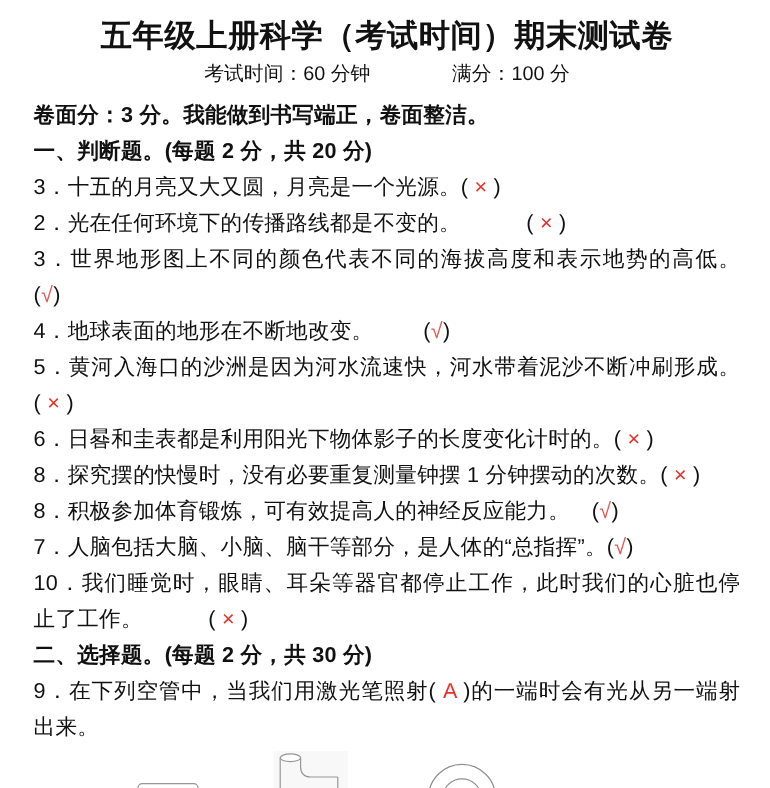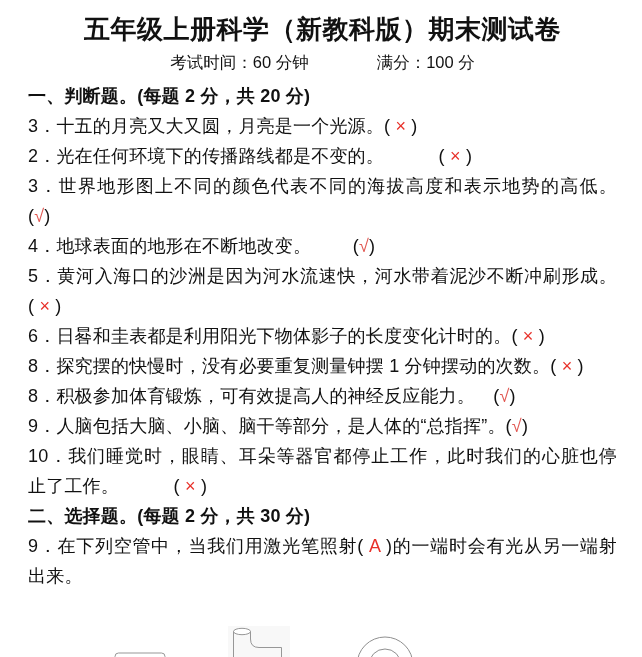--- a/index.html
+++ b/index.html
@@ -53,38 +53,39 @@
   .figures-svg {
     position: absolute; left: 0; top: 0;
     width: 642px; height: 657px;
     pointer-events: none;
   }
 </style>
 </head>
 <body>
 
 <div class="doc">
-  <div class="title">五年级上册科学（新教科版）期末测试卷</div>
+  <div class="title">五年级上册科学（考试时间）期末测试卷</div>
   <div class="meta">
     <span>考试时间：60 分钟</span>
     <span>满分：100 分</span>
   </div>
   <div class="lines">
+      <div class="line bold"><span>卷面分：3 分。我能做到书写端正，卷面整洁。</span></div>
       <div class="line bold"><span>一、判断题。(每题 2 分，共 20 分)</span></div>
       <div class="line"><span>3．十五的月亮又大又圆，月亮是一个光源。( </span><span class="mark cross">×</span><span> )</span></div>
       <div class="line"><span>2．光在任何环境下的传播路线都是不变的。　　　( </span><span class="mark cross">×</span><span> )</span></div>
       <div class="line fill"><span>3．世界地形图上不同的颜色代表不同的海拔高度和表示地势的高低。</span></div>
       <div class="line"><span>(</span><span class="mark check">√</span><span>)</span></div>
       <div class="line"><span>4．地球表面的地形在不断地改变。　　 (</span><span class="mark check">√</span><span>)</span></div>
       <div class="line fill"><span>5．黄河入海口的沙洲是因为河水流速快，河水带着泥沙不断冲刷形成。</span></div>
       <div class="line"><span>( </span><span class="mark cross">×</span><span> )</span></div>
       <div class="line"><span>6．日晷和圭表都是利用阳光下物体影子的长度变化计时的。( </span><span class="mark cross">×</span><span> )</span></div>
       <div class="line"><span>8．探究摆的快慢时，没有必要重复测量钟摆 1 分钟摆动的次数。( </span><span class="mark cross">×</span><span> )</span></div>
       <div class="line"><span>8．积极参加体育锻炼，可有效提高人的神经反应能力。　(</span><span class="mark check">√</span><span>)</span></div>
-      <div class="line"><span>9．人脑包括大脑、小脑、脑干等部分，是人体的“总指挥”。(</span><span class="mark check">√</span><span>)</span></div>
+      <div class="line"><span>7．人脑包括大脑、小脑、脑干等部分，是人体的“总指挥”。(</span><span class="mark check">√</span><span>)</span></div>
       <div class="line fill"><span>10．我们睡觉时，眼睛、耳朵等器官都停止工作，此时我们的心脏也停</span></div>
       <div class="line"><span>止了工作。　　　( </span><span class="mark cross">×</span><span> )</span></div>
       <div class="line bold"><span>二、选择题。(每题 2 分，共 30 分)</span></div>
       <div class="line fill"><span>9．在下列空管中，当我们用激光笔照射( </span><span class="mark cross">A</span><span> )的一端时会有光从另一端射</span></div>
       <div class="line"><span>出来。</span></div>
     </div>
 </div>
 
 <svg class="figures-svg" viewBox="0 0 642 657" aria-hidden="true">
 

